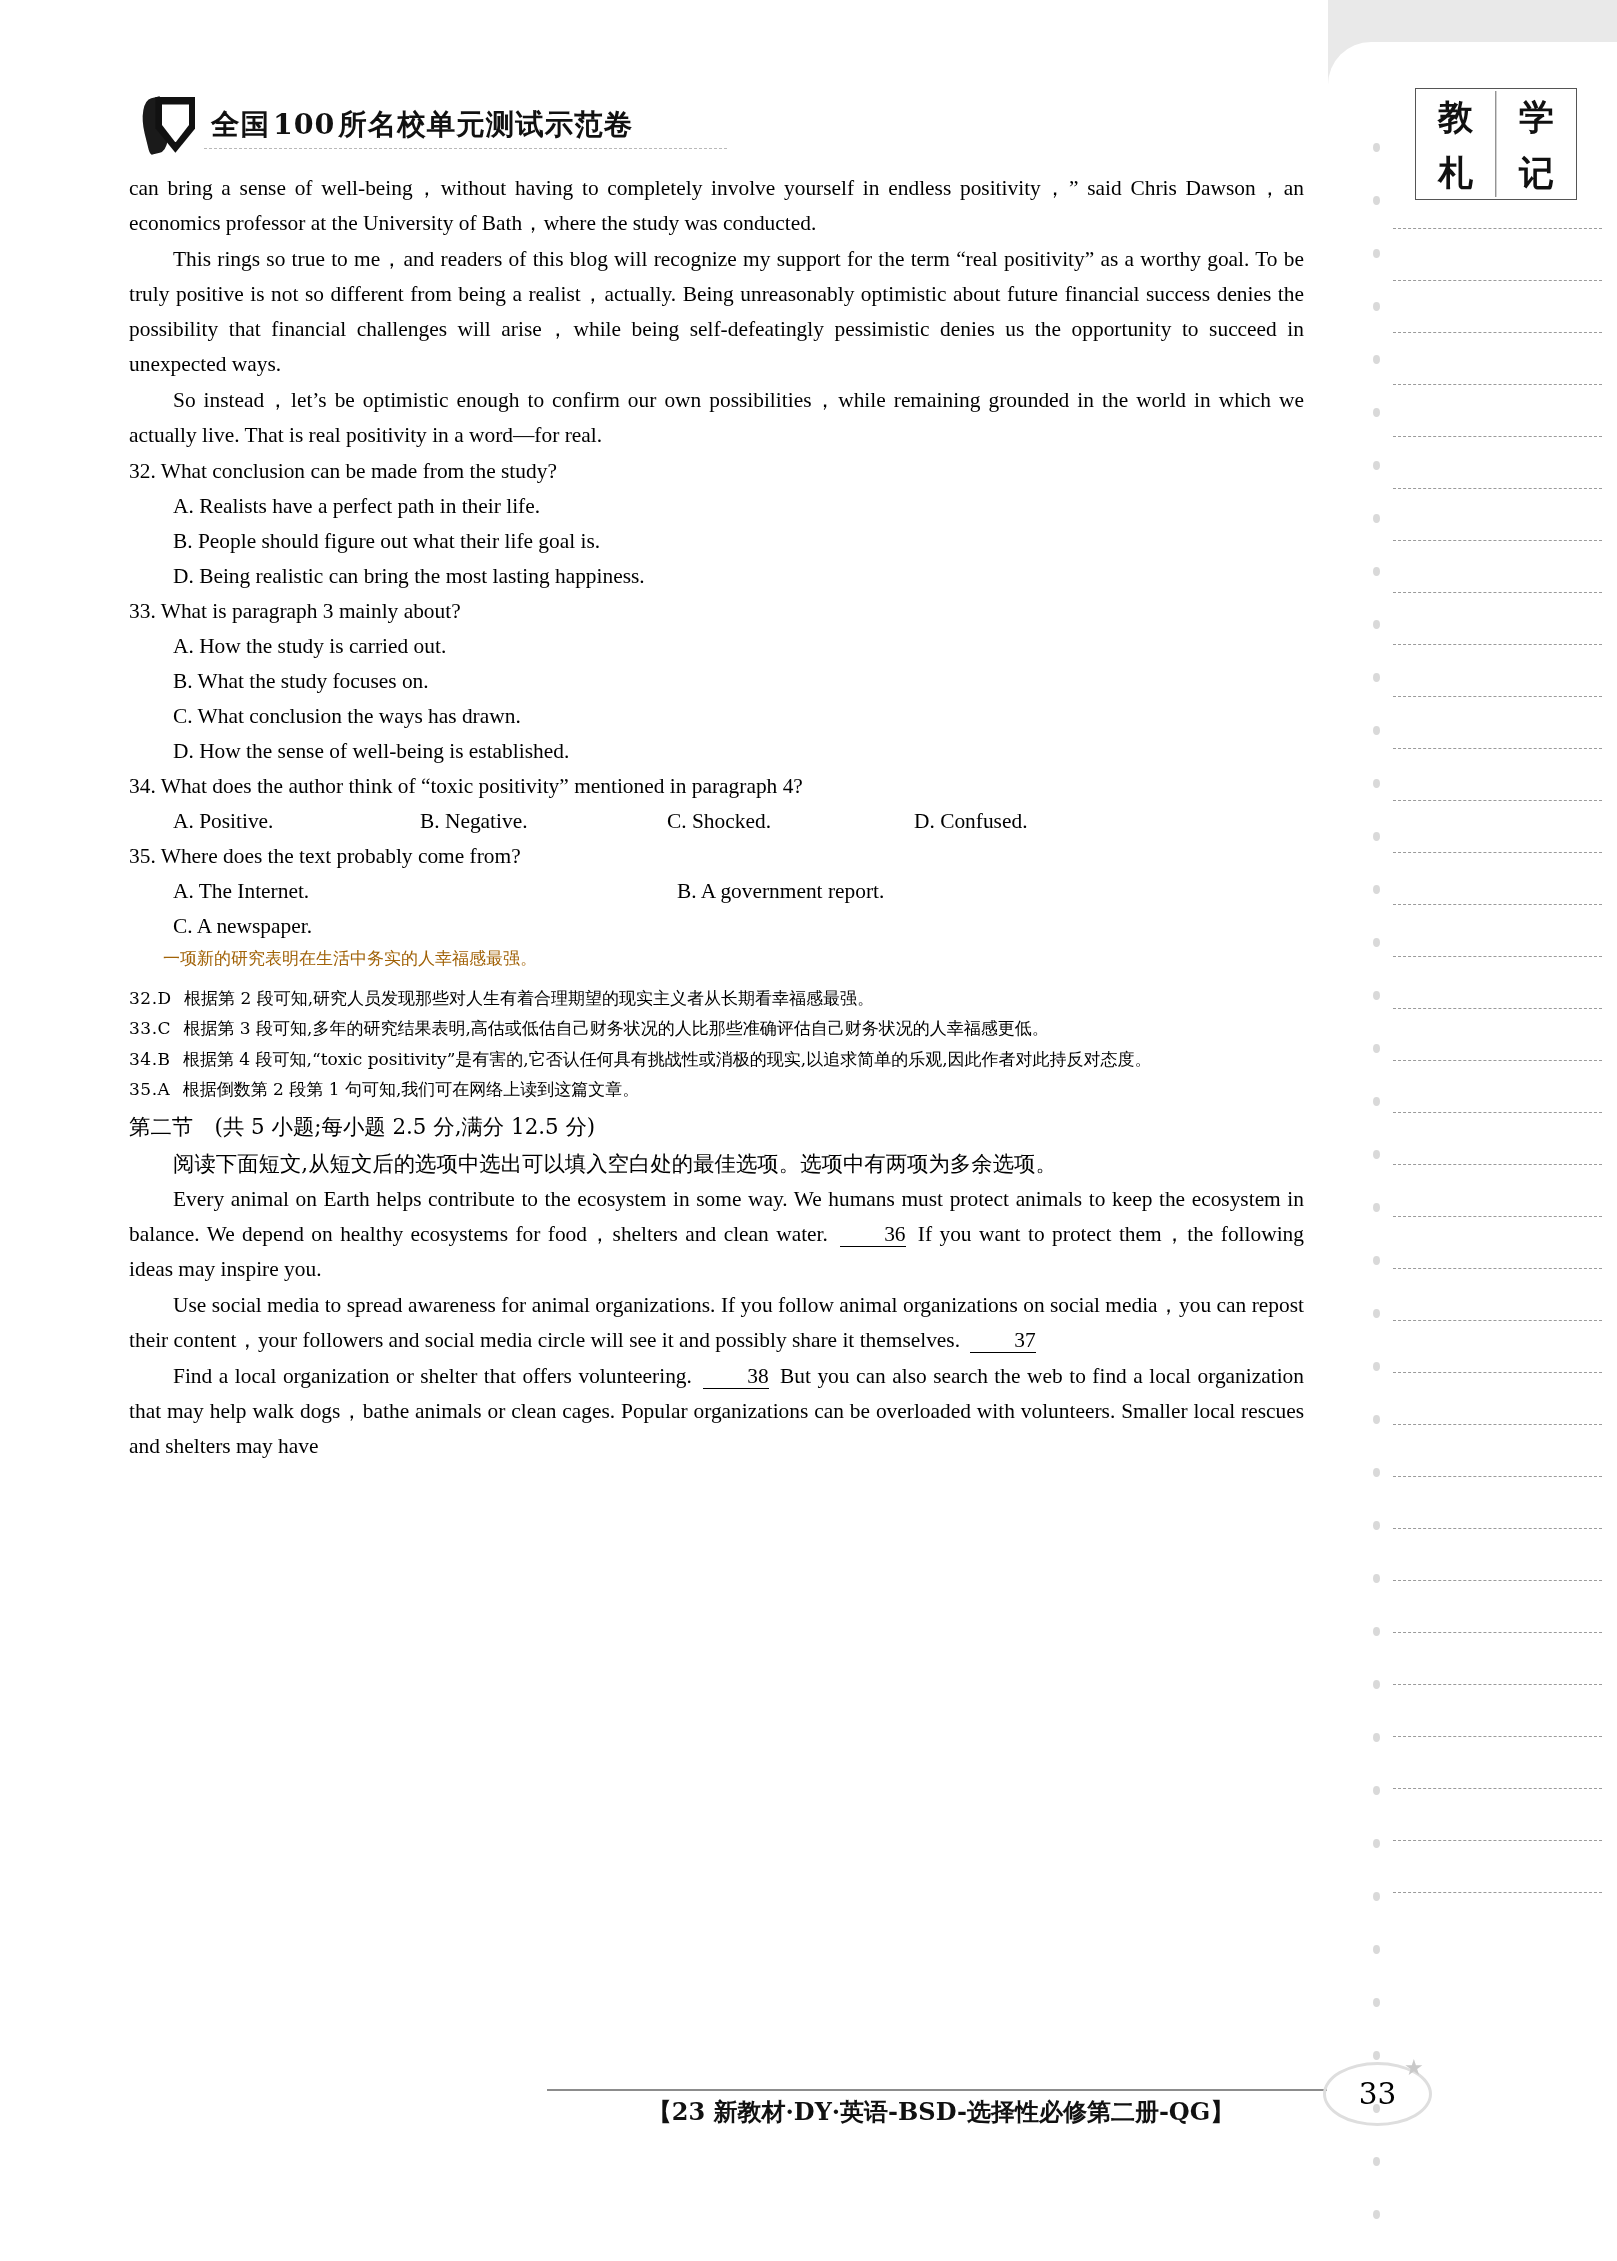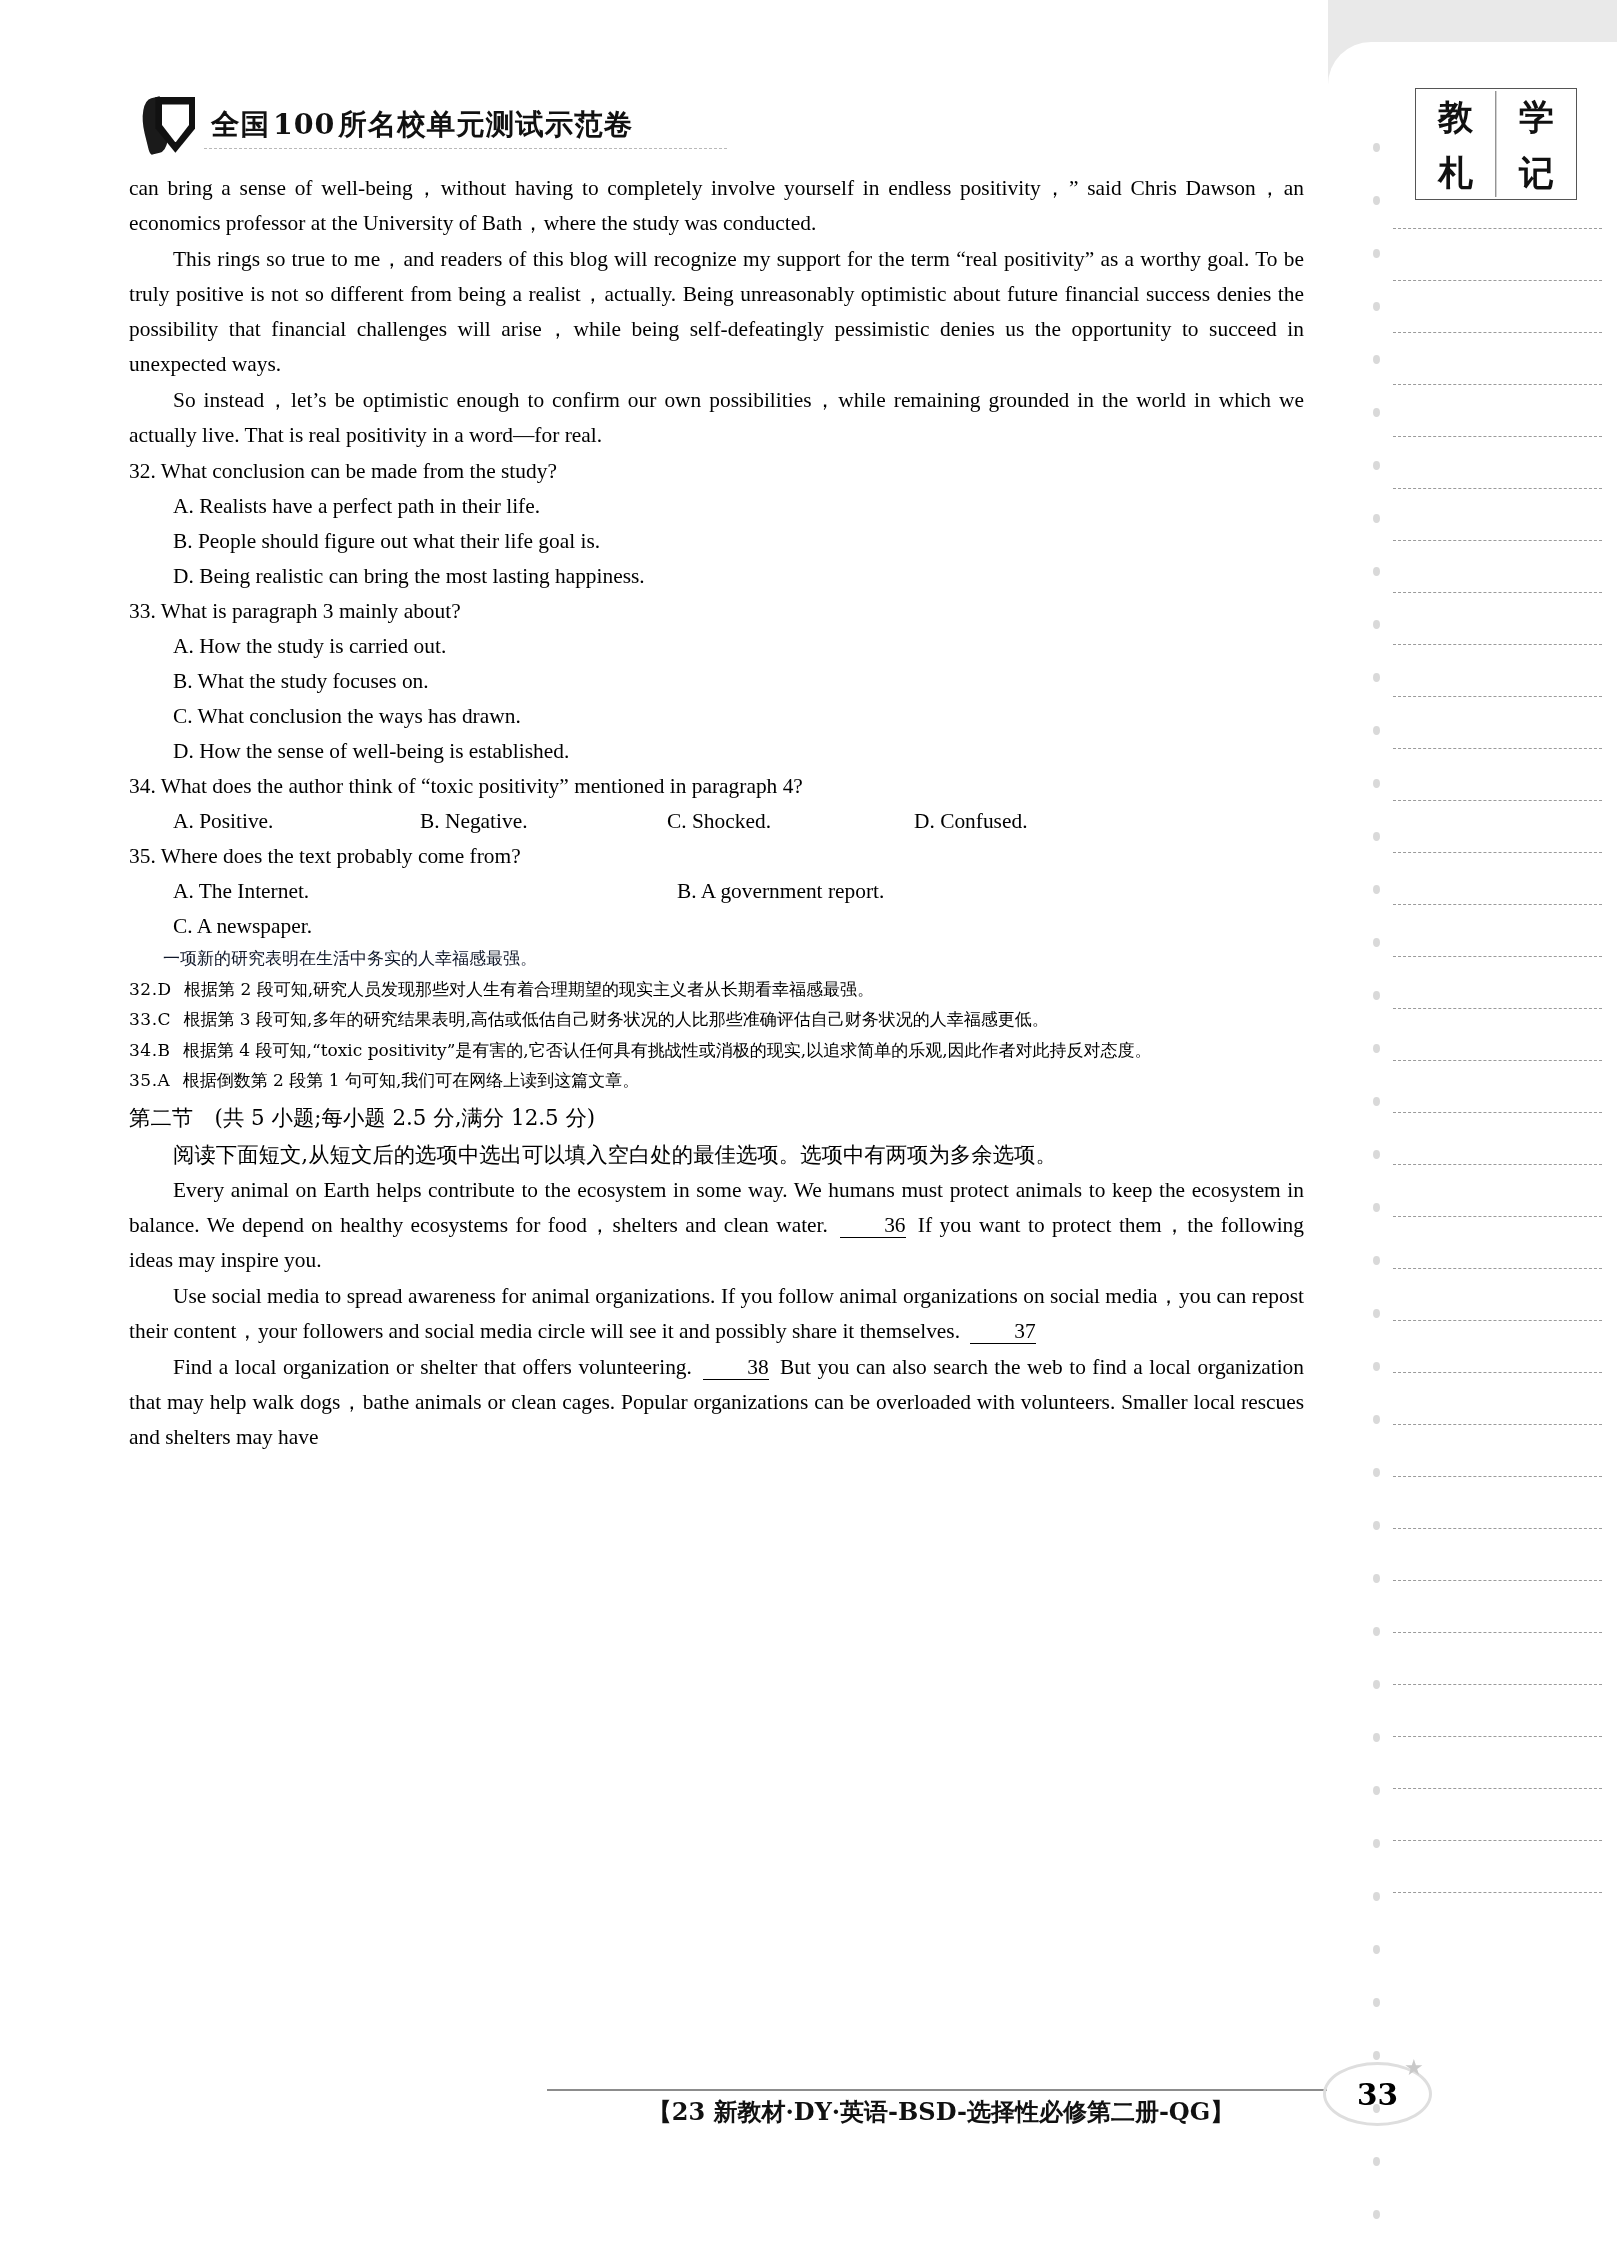--- a/index.html
+++ b/index.html
@@ -161,22 +161,22 @@
   .opt-row.cols2 > span { width: 504px; flex: none; }
 
   
   .ans-head {
     font-family: "DejaVu Serif", "Liberation Serif", serif;
     font-size: 20px; font-weight: 700; color: #000;
     margin: 4.8px 0 2.9px 0; line-height: 28.5px;
   }
   .ans-sum {
     font-family: "DejaVu Serif", "Liberation Serif", serif;
-    font-size: 17px; line-height: 29.5px; color: #0f172a;
-    margin: 0 0 1px 0; text-indent: 34px;
+    font-size: 17px; line-height: 29.5px; color: #a16207;
+    margin: 0 0 10px 0; text-indent: 34px;
   }
   .ans-item {
     font-family: "DejaVu Serif", "Liberation Serif", serif;
     font-size: 17px; line-height: 29.5px; color: #000;
     margin: 0 0 1px 0;
     text-align: justify;
     padding-left: 35px; text-indent: -35px;
   }
   .ans-item .tag { letter-spacing: 0.5px; }
   .ans-item .gap { display: inline-block; width: 12.4px; }
@@ -219,21 +219,21 @@
     width: 109px; height: 64px;
   }
   #page-no-ellipse {
     position: absolute; inset: 0;
     border: 3.3px solid #dedede; border-radius: 50%;
   }
   #page-no {
     position: absolute; inset: 0;
     display: flex; align-items: center; justify-content: center;
     font-family: "DejaVu Serif", "Liberation Serif", serif;
-    font-size: 29.5px; font-weight: 700; color: #000;
+    font-size: 29.5px; font-weight: 400; color: #000;
   }
   #page-star {
     position: absolute; left: 1404px; top: 2057px;
     color: #c9c9c9; font-size: 22px; line-height: 1;
   }
 </style>
 </head>
 <body>
 
 <div id="page">

